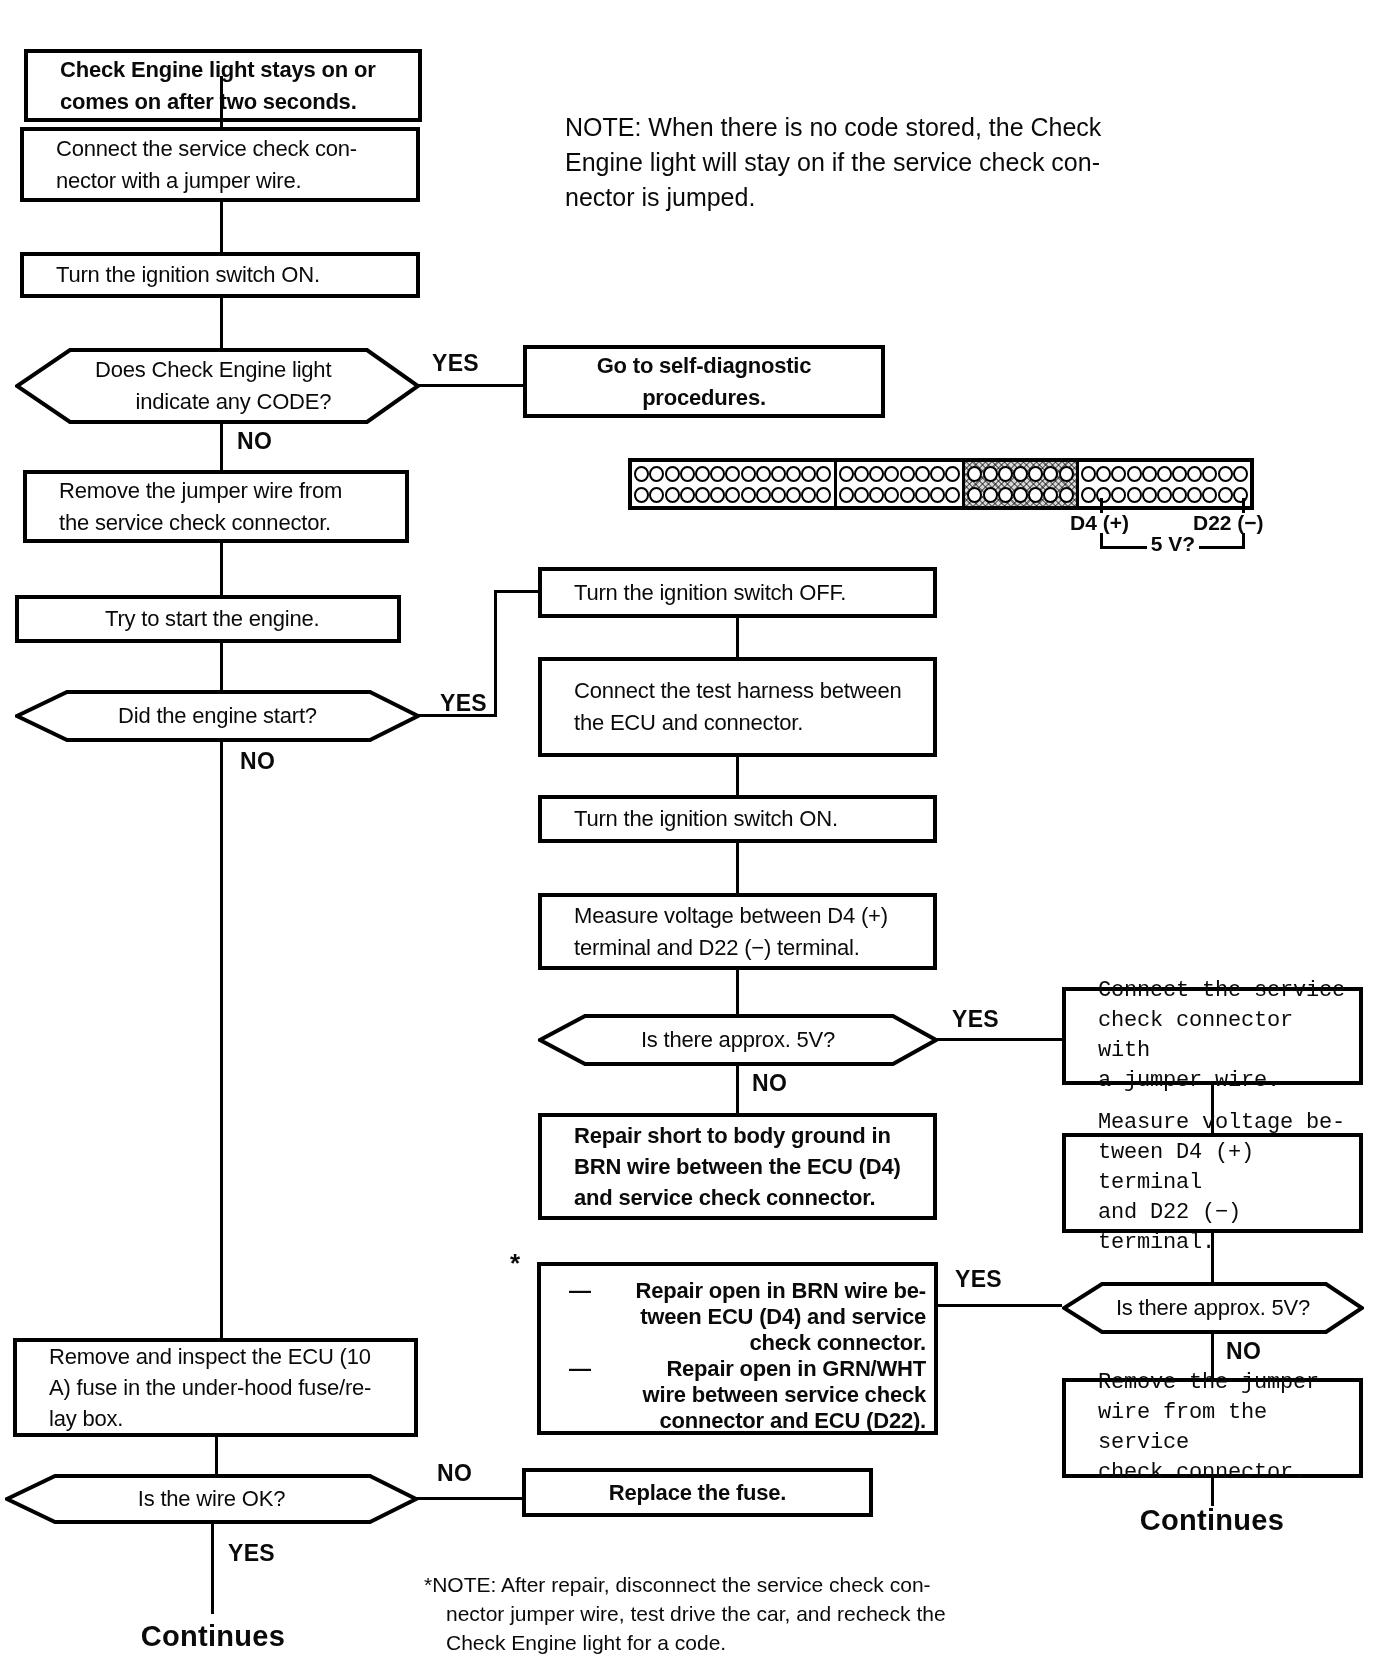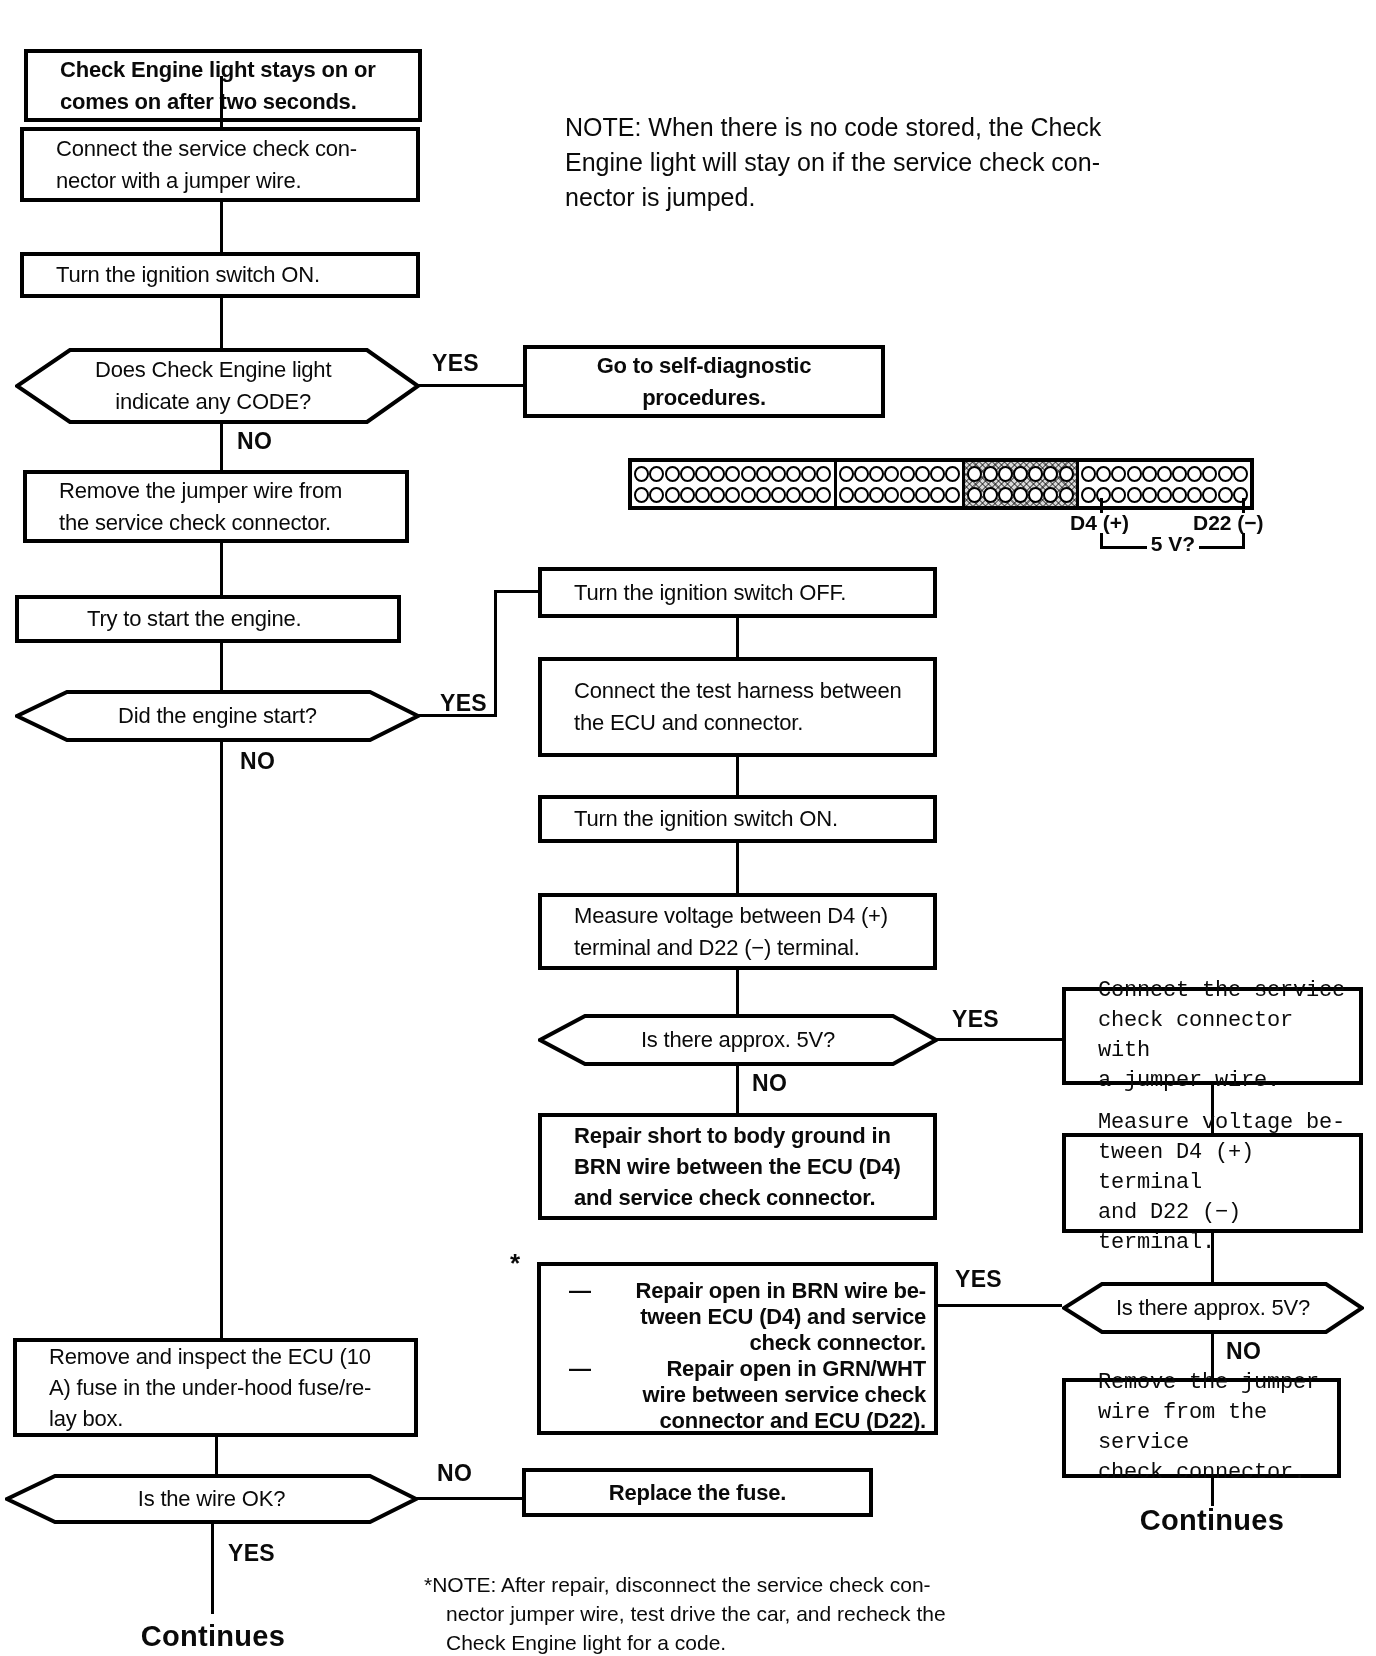--- a/index.html
+++ b/index.html
@@ -15,21 +15,21 @@
   .box .txt{padding:0 8px 0 32px;}
   .box.center{justify-content:center;text-align:center;}
   .box.center .txt{padding:0 8px;text-align:center;}
   .box.narrow{line-height:30px;font-family:Liberation Mono, monospace;}
   .bold{font-weight:700;}
   .vline,.hline{position:absolute;background:#000;}
   .lbl{position:absolute;font-weight:700;font-size:23px;letter-spacing:0.3px;}
   .hex{position:absolute;}
   .hex svg{position:absolute;left:0;top:0;width:100%;height:100%;}
   .hex .txt{position:absolute;left:0;top:0;right:0;bottom:0;display:flex;align-items:center;justify-content:center;font-size:22px;letter-spacing:-0.2px;}
-  .hex .txt.leftish{justify-content:flex-start;padding-left:80px;text-align:center;line-height:32px;}
+  .hex .txt.leftish{justify-content:flex-start;padding-left:80px;text-align:right;line-height:32px;}
   .continues{position:absolute;font-weight:700;font-size:29px;text-align:center;letter-spacing:0.3px;}
   .note{position:absolute;font-size:25px;line-height:35px;}
   .note-sm{position:absolute;font-size:21px;line-height:29px;}
   .note-line.indent{padding-left:22px;}
   .star{position:absolute;font-weight:700;font-size:26px;}
   
   .conn{
     position:absolute;border:4px solid #000;box-sizing:border-box;background:#fff;
     display:flex;align-items:stretch;
   }
@@ -81,21 +81,21 @@
 </div>
 <div class="vline" style="left:220px;top:422px;width:3px;height:50px;"></div>
 <div class="lbl" style="left:237px;top:428px;">NO</div>
 
 <div class="box" style="left:15px;top:470px;width:386px;height:73px;margin-left:8px;">
   <div class="txt">Remove the jumper wire from<br>the service check connector.</div>
 </div>
 <div class="vline" style="left:220px;top:541px;width:3px;height:56px;"></div>
 
 <div class="box" style="left:15px;top:595px;width:386px;height:48px;">
-  <div class="txt" style="padding-left:68px;">Try to start the engine.</div>
+  <div class="txt" style="padding-left:86px;">Try to start the engine.</div>
 </div>
 <div class="vline" style="left:220px;top:641px;width:3px;height:51px;"></div>
 
 <div class="hex" style="left:15px;top:690px;width:405px;height:52px;">
   <svg viewBox="0 0 405 52">
     <polygon points="52,2 355,2 403,26 355,50 52,50 2,26" fill="#fff" stroke="#000" stroke-width="4"></polygon>
   </svg>
   <div class="txt">Did the engine start?</div>
 </div>
 <div class="lbl" style="left:440px;top:690px;">YES</div>
@@ -285,21 +285,21 @@
 
 <div class="hex" style="left:1062px;top:1282px;width:302px;height:52px;">
   <svg viewBox="0 0 302 52">
     <polygon points="40,2 264,2 300,26 264,50 40,50 2,26" fill="#fff" stroke="#000" stroke-width="4"></polygon>
   </svg>
   <div class="txt">Is there approx. 5V?</div>
 </div>
 <div class="vline" style="left:1211px;top:1332px;width:3px;height:46px;"></div>
 <div class="lbl" style="left:1226px;top:1338px;">NO</div>
 
-<div class="box narrow" style="left:1062px;top:1378px;width:279px;height:100px;">
+<div class="box narrow" style="left:1062px;top:1378px;width:301px;height:100px;">
   <div class="txt">Remove the jumper<br>wire from the service<br>check connector.</div>
 </div>
 <div class="vline" style="left:1211px;top:1476px;width:3px;height:30px;"></div>
 <div class="continues" style="left:1112px;top:1504px;width:200px;">Continues</div>
 
 <div class="box" style="left:13px;top:1338px;width:405px;height:99px;line-height:31px;">
   <div class="txt">Remove and inspect the ECU (10<br>A) fuse in the under-hood fuse/re-<br>lay box.</div>
 </div>
 <div class="vline" style="left:215px;top:1435px;width:3px;height:42px;"></div>
 

